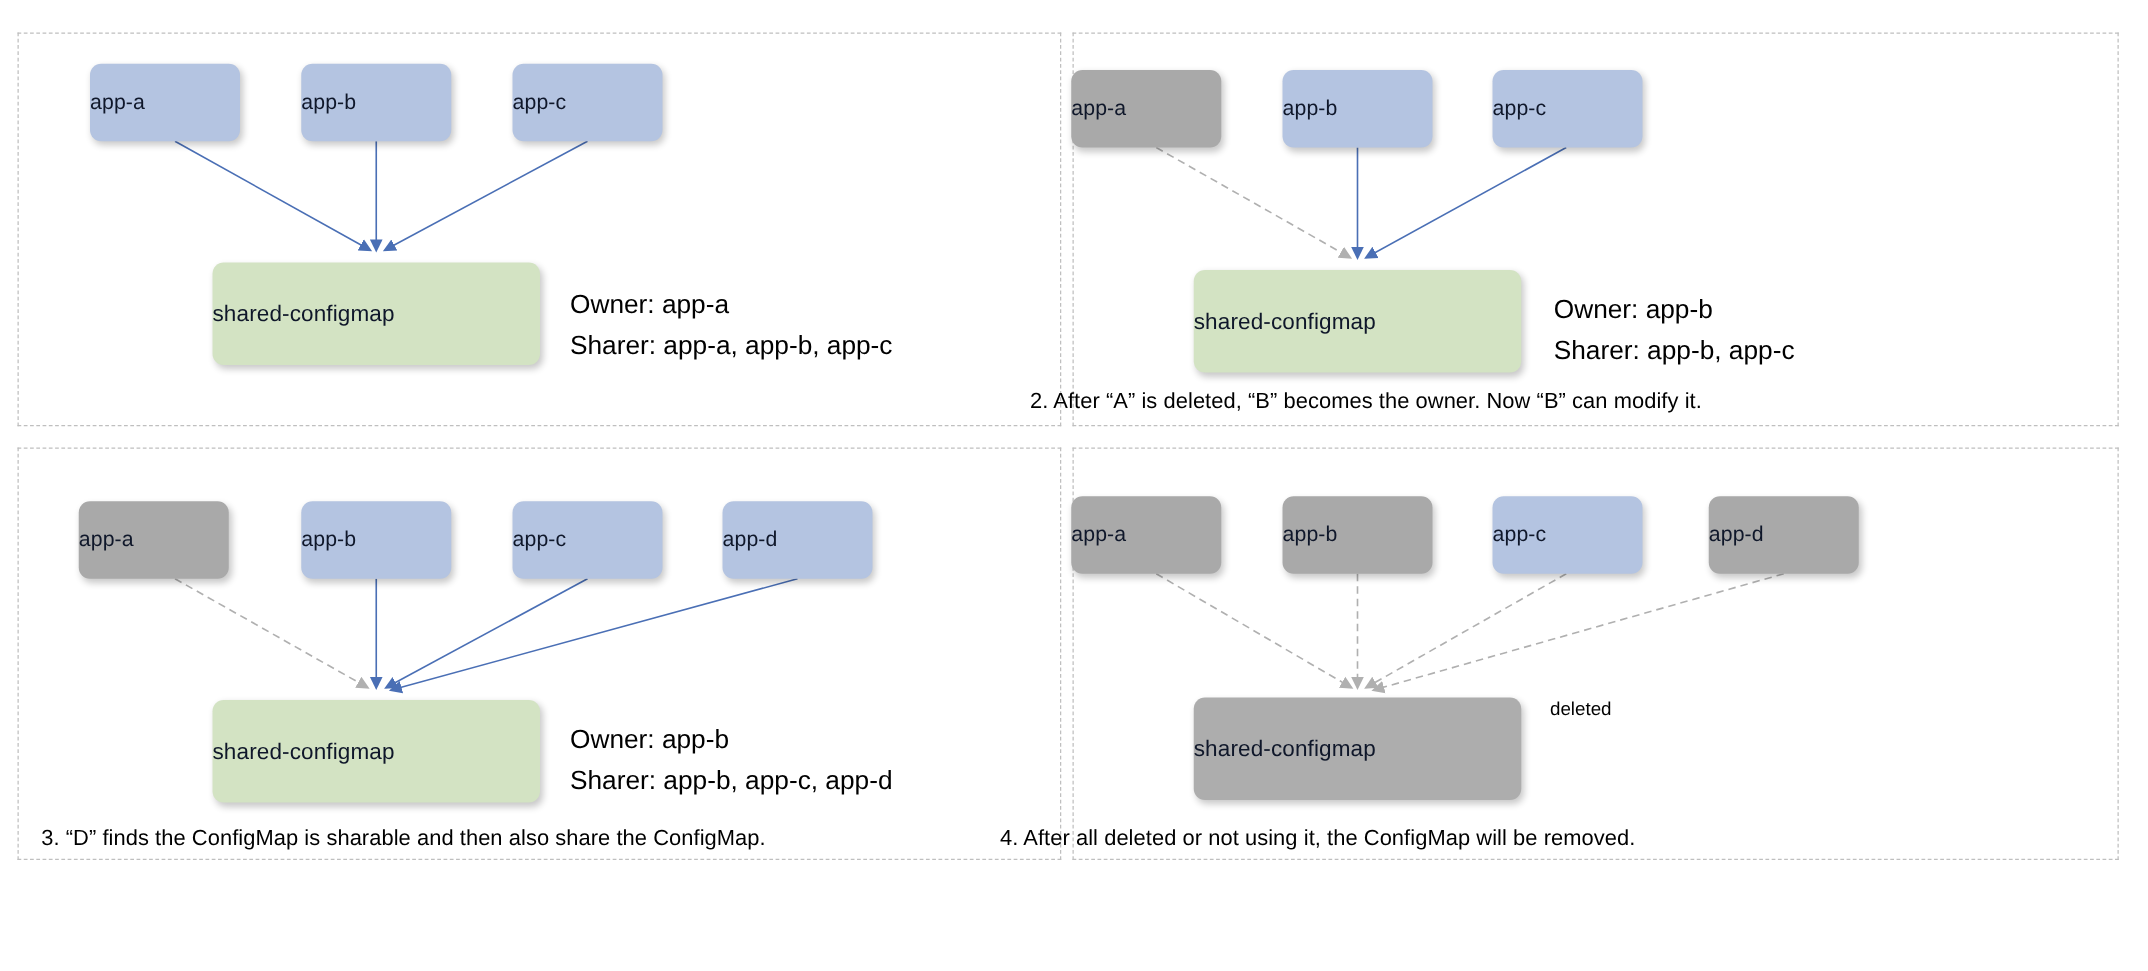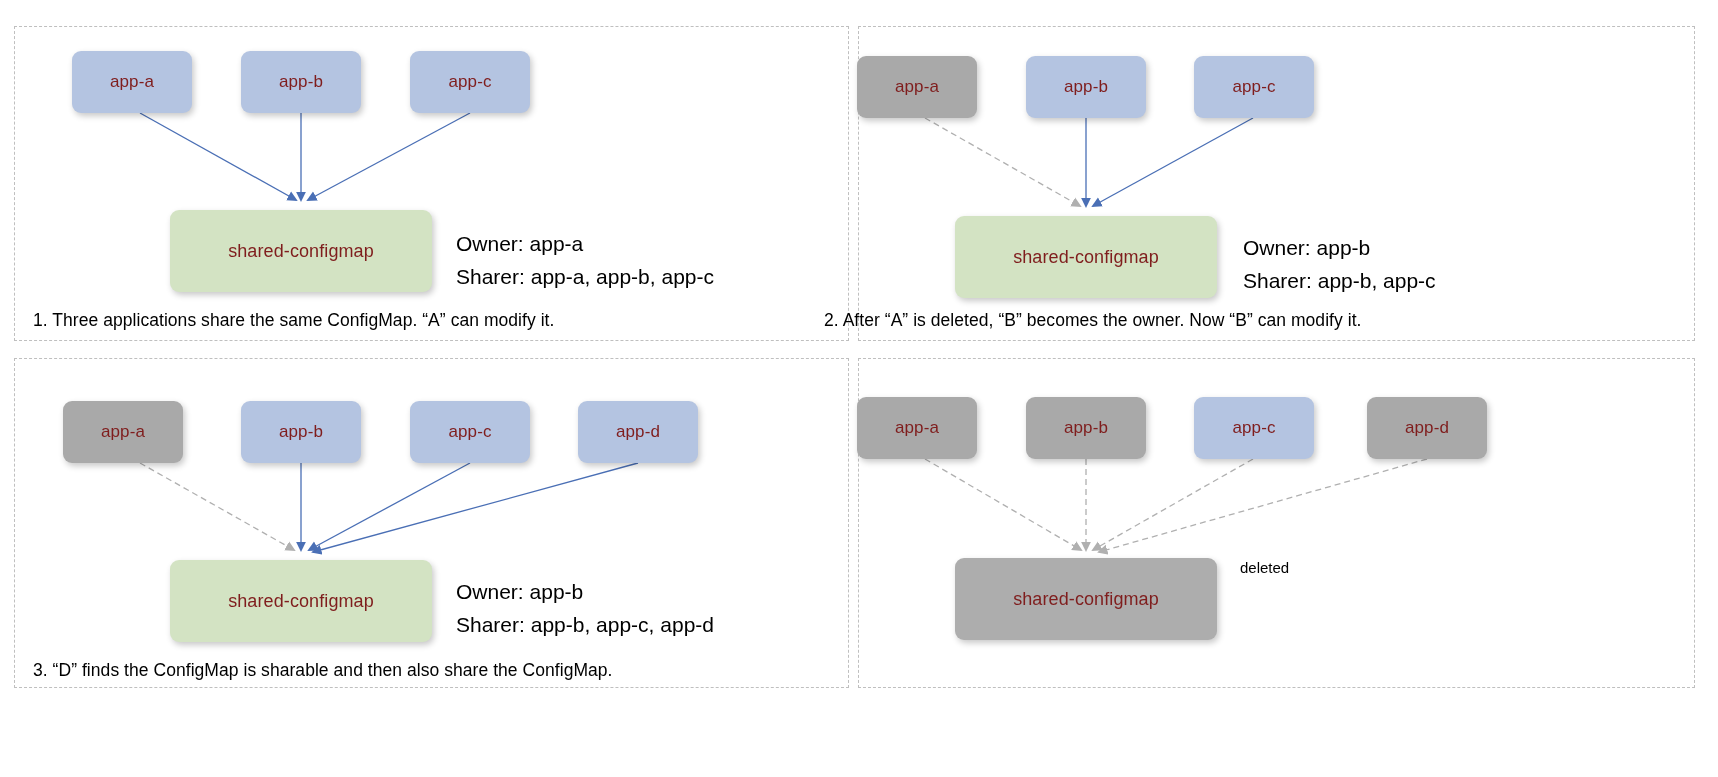--- a/index.html
+++ b/index.html
@@ -28,24 +28,24 @@
     background: transparent;
   }
 
   
   .node {
     position: absolute;
     box-sizing: border-box;
     border-radius: 9px;
     display: flex;
     align-items: center;
-    justify-content: center;
+    justify-content: flex-start;
     box-shadow: 2px 3px 6px rgba(0,0,0,0.22);
     font-size: 17px;
-    color: #7f1d1d;
+    color: #0f172a;
     letter-spacing: .1px;
     user-select: none;
   }
   .node.app {
     width: 120px;
     height: 62px;
   }
   .node.cfg {
     width: 262px;
     height: 82px;
@@ -148,21 +148,20 @@
 
   <div class="node cfg green" style="left:170px; top:210px;">
     <span>shared-configmap</span>
   </div>
 
   <div class="meta" style="left:456px; top:228px;">
     <span class="line">Owner: app-a</span>
     <span class="line">Sharer: app-a, app-b, app-c</span>
   </div>
 
-  <div class="caption" style="left:33px; top:310px;">1. Three applications share the same ConfigMap. “A” can modify it.</div>
 
   <div class="panel" style="left:858px; top:26px; width:837px; height:315px;"></div>
 
   <div class="node app gray" style="left:857px; top:56px;">
     <span>app-a</span>
   </div>
   <div class="node app blue" style="left:1026px; top:56px;">
     <span>app-b</span>
   </div>
   <div class="node app blue" style="left:1194px; top:56px;">
@@ -220,14 +219,15 @@
   <div class="node app gray" style="left:1367px; top:397px;">
     <span>app-d</span>
   </div>
 
   <div class="node cfg graycfg" style="left:955px; top:558px;">
     <span>shared-configmap</span>
   </div>
 
   <div class="deleted-label" style="left:1240px; top:559px;">deleted</div>
 
+  <div class="caption" style="left:800px; top:660px;">4. After all deleted or not using it, the ConfigMap will be removed.</div>
 
 </div>
 
 </body></html>

